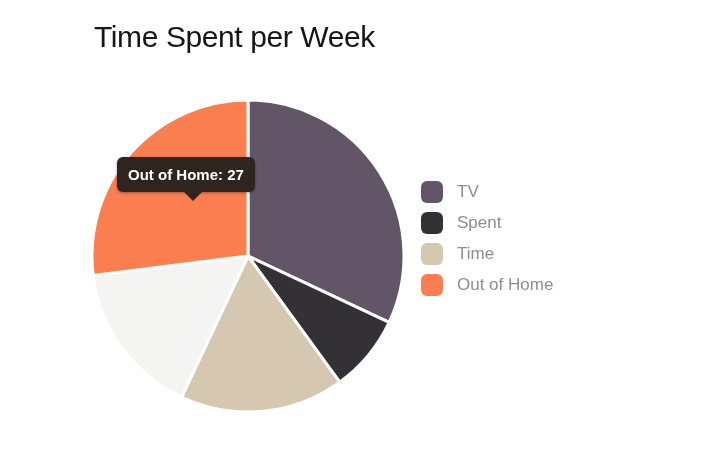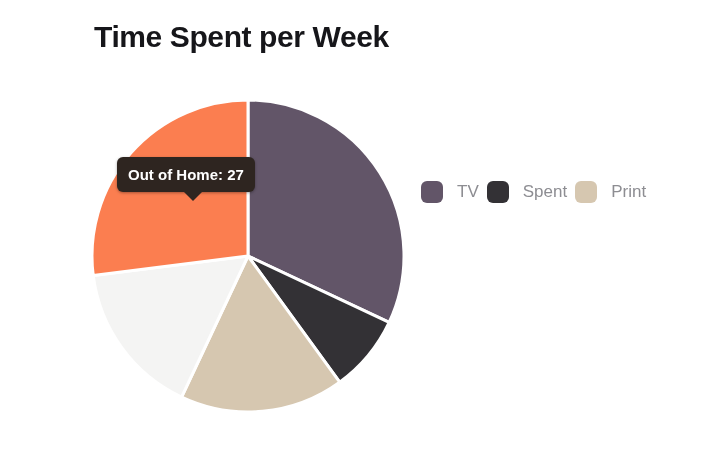--- a/index.html
+++ b/index.html
@@ -23,21 +23,21 @@
     width: 717px;
     height: 460px;
     background: #ffffff;
   }
 
   #chart-title {
     position: absolute;
     left: 94px;
     top: 20px;
     font-size: 30px;
-    font-weight: bold;
+    font-weight: normal;
     letter-spacing: -0.4px;
     color: #16161a;
     white-space: nowrap;
   }
 
   #plot-area {
     position: absolute;
     left: 0;
     top: 0;
     width: 660px;
@@ -81,21 +81,21 @@
     z-index: 21;
   }
   #tooltip-label { margin-right: 0; }
 
   
   #legend {
     position: absolute;
     left: 421px;
     top: 180px;
     display: flex;
-    flex-direction: row;
+    flex-direction: column;
     gap: 8px;
     z-index: 10;
   }
   .legend-item {
     display: flex;
     align-items: center;
     height: 23px;
   }
   .legend-swatch {
     width: 22px;
@@ -138,18 +138,22 @@
         <div class="legend-item">
           <span class="legend-swatch" style="background: rgb(98, 85, 104);"></span>
           <span class="legend-label">TV</span>
         </div>
         <div class="legend-item">
           <span class="legend-swatch" style="background: rgb(51, 49, 53);"></span>
           <span class="legend-label">Spent</span>
         </div>
         <div class="legend-item">
           <span class="legend-swatch" style="background: rgb(214, 199, 176);"></span>
-          <span class="legend-label">Print</span>
+          <span class="legend-label">Time</span>
+        </div>
+        <div class="legend-item">
+          <span class="legend-swatch" style="background: rgb(251, 126, 80);"></span>
+          <span class="legend-label">Out of Home</span>
         </div>
       </div>
 
   </div>
 </div>
 
 </body></html>

